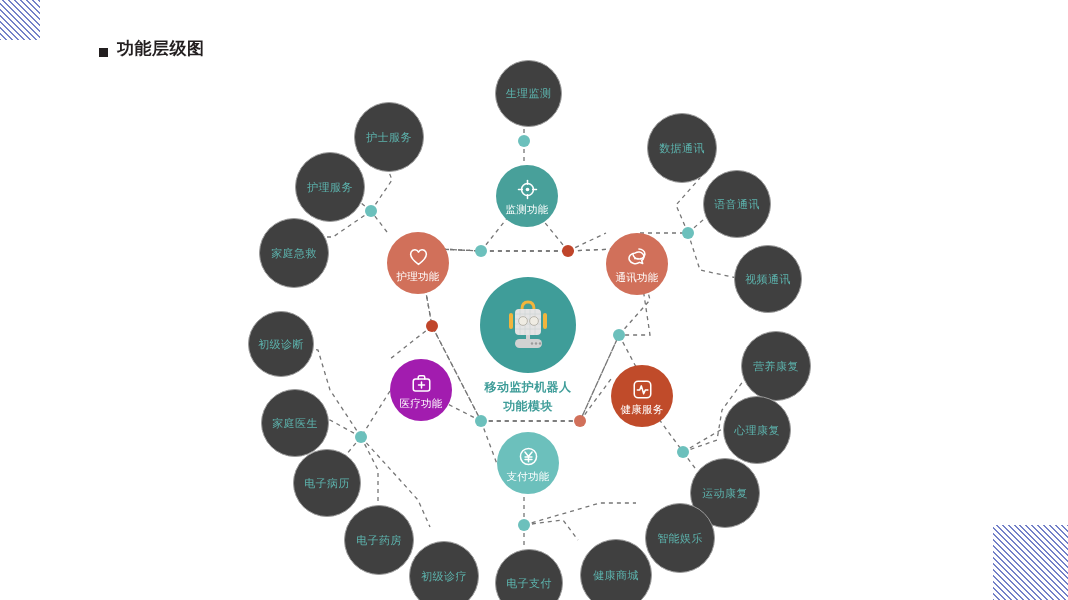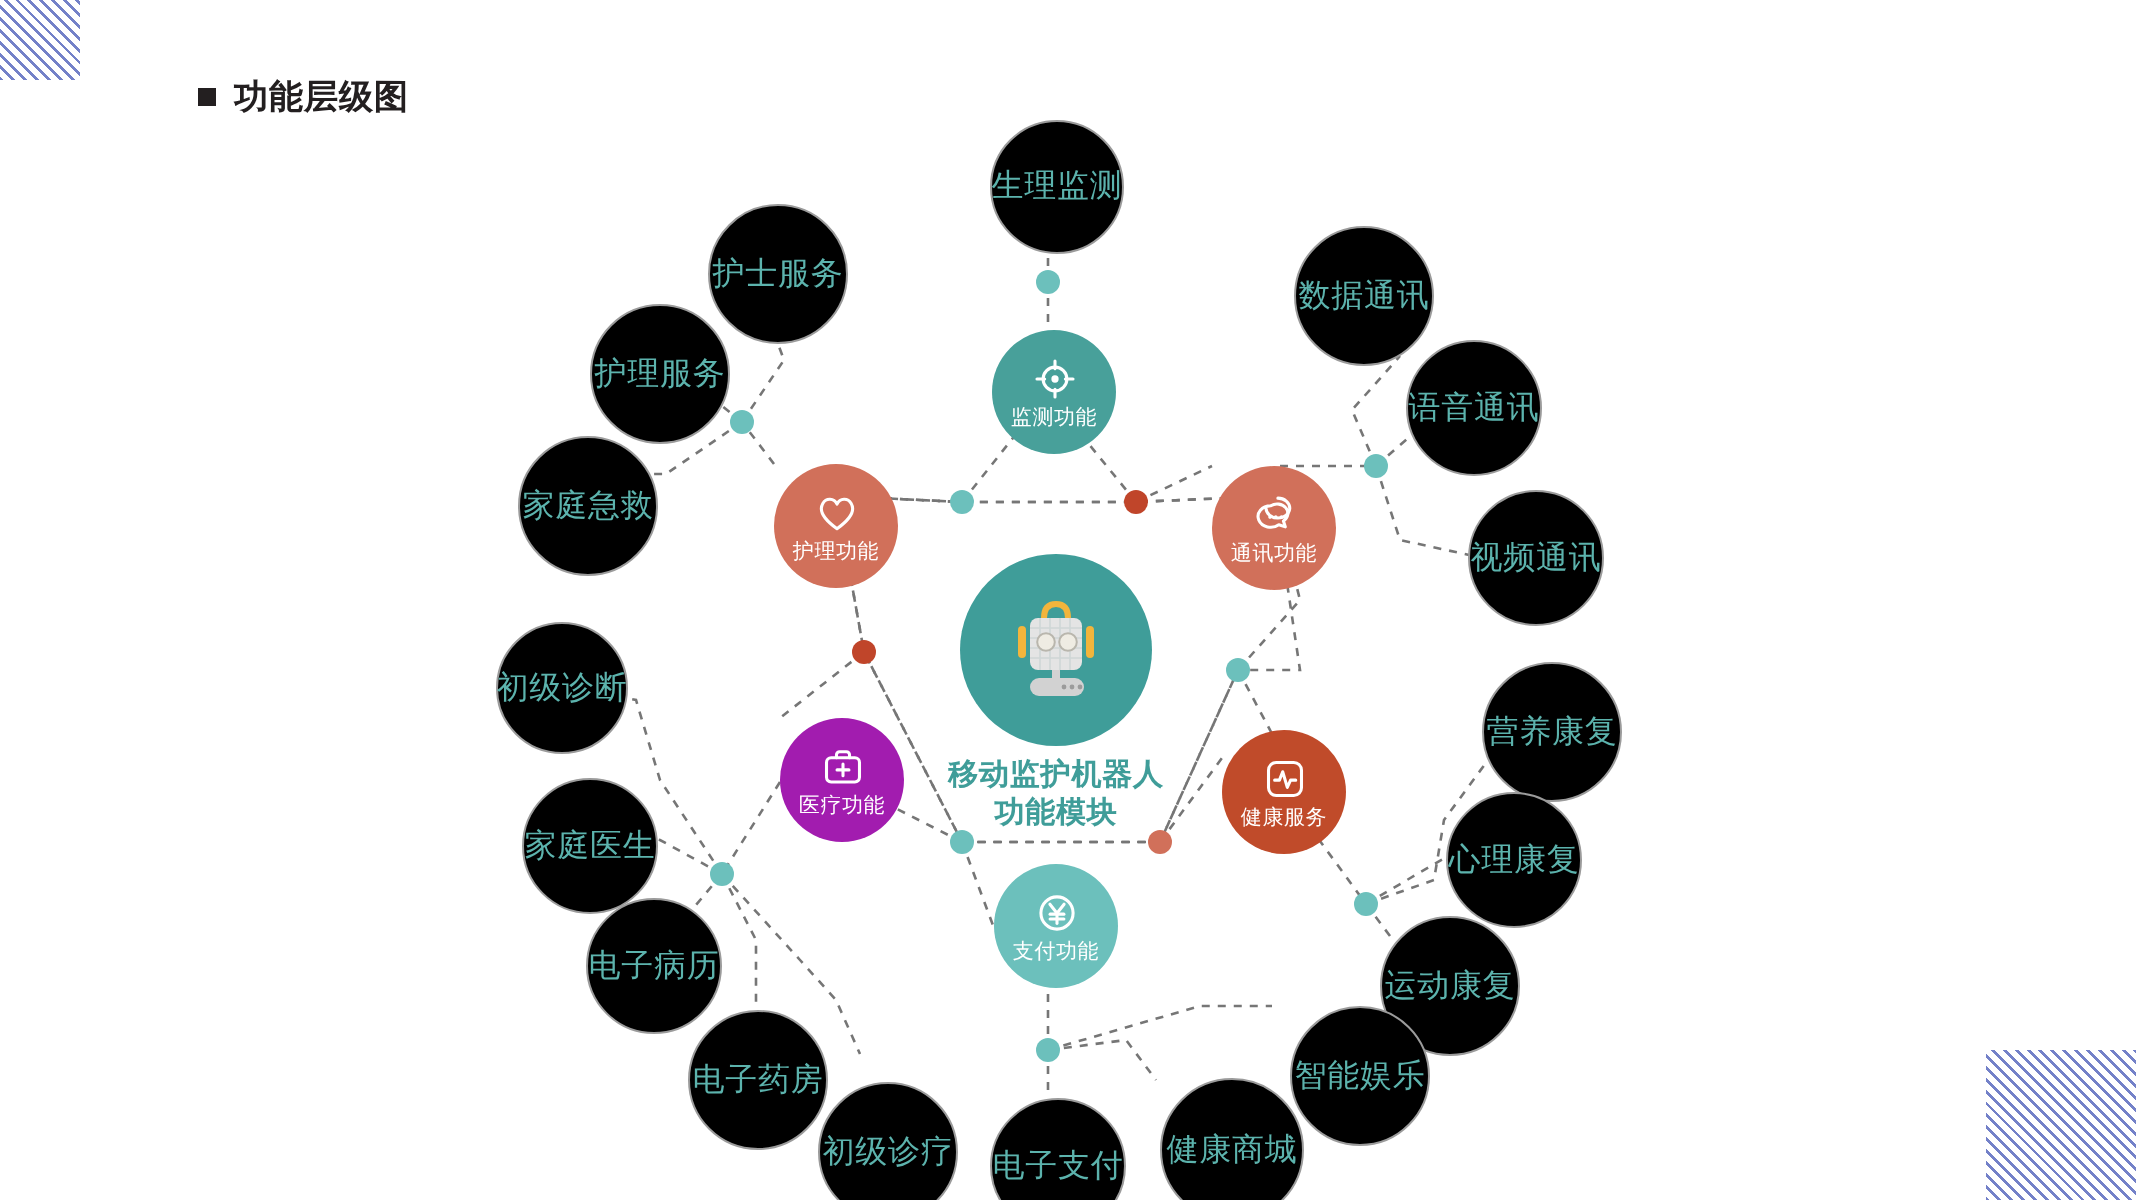--- a/index.html
+++ b/index.html
@@ -19,21 +19,21 @@
         #5b6bbf 0px,#5b6bbf 1.4px,
         rgba(255,255,255,0) 1.4px, rgba(255,255,255,0) 4.2px);
     opacity:.85;
   }
   #hatch-tl{left:0;top:0;width:40px;height:40px;}
   #hatch-br{left:993px;top:525px;width:75px;height:75px;}
 
   
   #title-row{
     position:absolute;left:99px;top:40px;
-    display:flex;align-items:center;gap:9px;
+    display:flex;align-items:flex-end;gap:9px;
   }
   #title-bullet{
     width:9px;height:9px;background:#231f20;display:block;
   }
   #title-text{
     font-size:17px;font-weight:bold;color:#231f20;
     letter-spacing:.5px;line-height:1;
   }
 
   
@@ -52,42 +52,42 @@
   }
 
   
   #hub{
     width:96px;height:96px;background:#3f9d99;
     left:480px;top:277px;
   }
   #hub-caption{
     position:absolute;left:455px;top:378px;width:146px;
     text-align:center;color:#3f9d99;
-    font-size:15px;font-weight:bold;line-height:19px;
+    font-size:12px;font-weight:bold;line-height:19px;
     letter-spacing:.4px;
   }
   #hub-caption span{display:block;}
 
   
   .main{
     width:62px;height:62px;color:#ffffff;
   }
   .main .glyph{
     width:23px;height:23px;margin-bottom:3px;
     display:block;
   }
   .main .lbl{
     font-size:10.5px;line-height:11px;letter-spacing:.3px;
     white-space:nowrap;
   }
 
   
   .leaf{
-    background:#000000;border:1.1px solid #9b9b9b;
-    color:#5cb3ad;font-size:16px;letter-spacing:.4px;
+    background:#404040;border:1.1px solid #9b9b9b;
+    color:#5cb3ad;font-size:11px;letter-spacing:.4px;
     white-space:nowrap;
     text-align:right;
   }
 
   
   .dot{position:absolute;border-radius:50%;}
 
   svg.glyph path,svg.glyph circle,svg.glyph rect,svg.glyph line,svg.glyph polyline{
     fill:none;stroke:#ffffff;stroke-width:1.6;
     stroke-linecap:round;stroke-linejoin:round;

